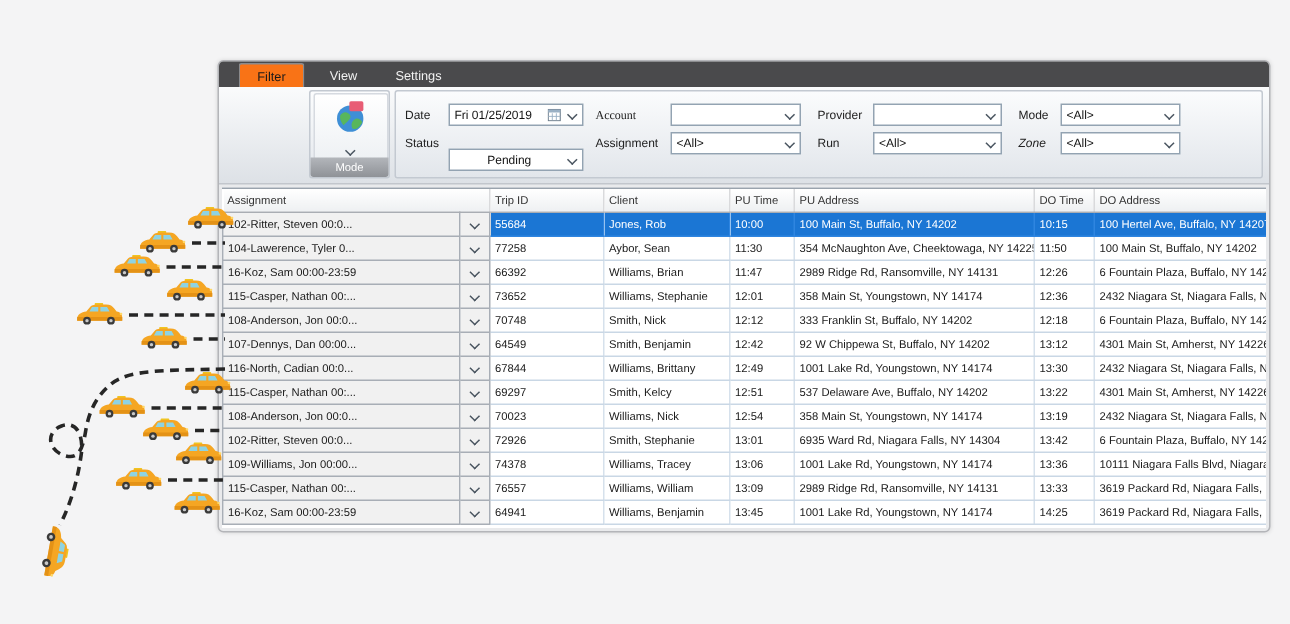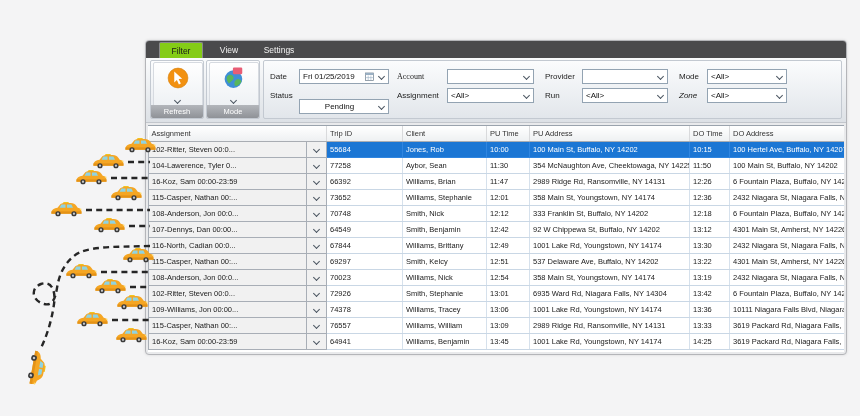--- a/index.html
+++ b/index.html
@@ -6,21 +6,21 @@
   body{width:860px;height:416px;background:#f4f4f5;font-family:"Liberation Sans",sans-serif;overflow:hidden;}
   .stage{position:relative;width:860px;height:416px;background:#f4f4f5;}
 
   
   .window{position:absolute;left:145px;top:40px;width:700px;height:313px;background:#e9eaec;
           border:1px solid #b4b5b9;border-radius:4px;box-shadow:0 0 3px rgba(0,0,0,.12);z-index:1;}
 
   
   .tabbar{position:absolute;left:0;top:0;width:100%;height:17px;background:#4a4a4c;border-radius:3px 3px 0 0;}
   .tab{position:absolute;top:1px;height:16px;line-height:16px;text-align:center;font-size:8.5px;color:#f2f2f2;cursor:default;}
-  .tab.active{background:#84cc16;color:#1a1a1a;border-radius:2px 2px 0 0;border:1px solid #8a8a8c;border-bottom:none;box-sizing:border-box;}
+  .tab.active{background:#f97316;color:#1a1a1a;border-radius:2px 2px 0 0;border:1px solid #8a8a8c;border-bottom:none;box-sizing:border-box;}
 
   
   .ribbon{position:absolute;left:0;top:17px;width:100%;height:65px;background:linear-gradient(#fafbfc,#dde1e6);border-bottom:1px solid #c2c6cc;box-sizing:border-box;}
   .rgroup{position:absolute;top:2px;width:54px;height:59px;background:linear-gradient(#fcfdfe,#e3e7ec);border:1px solid #c3c9d1;border-radius:2px;box-sizing:border-box;}
   .rbtn{position:absolute;left:2px;top:1px;width:48px;height:43px;border:1px solid #d6dae0;border-radius:2px;background:linear-gradient(#ffffff,#eef1f4);}
   .ricon{position:absolute;left:50%;top:4px;transform:translateX(-50%);width:22px;height:22px;}
   .ricon svg{width:22px;height:22px;display:block;}
   .rlabel{position:absolute;left:0;bottom:0;width:100%;height:13px;line-height:13px;text-align:center;font-size:7.5px;color:#ffffff;
           background:linear-gradient(#b3b6bb,#8f9297);border-radius:0 0 2px 2px;}
   .chev{display:inline-block;width:4px;height:4px;border-right:1px solid #4a5560;border-bottom:1px solid #4a5560;transform:rotate(45deg);}
@@ -62,32 +62,20 @@
   <div class="window">
 
     <div class="tabbar">
       <div class="tab active" style="left:13px;width:44px;">Filter</div>
       <div class="tab" style="left:62px;width:42px;">View</div>
       <div class="tab" style="left:106px;width:54px;">Settings</div>
     </div>
 
     <div class="ribbon">
 
-      <div class="rgroup" style="left:4px;">
-        <div class="rbtn">
-          <span class="ricon">
-            <svg viewBox="0 0 20 20">
-                <circle cx="10" cy="10" r="9" fill="#F29111" stroke="#d87f08" stroke-width="0.6"></circle>
-                <path d="M6.6 4.2 L13.8 10.6 L10.6 10.9 L12.6 15 L10.8 15.8 L9 11.8 L6.6 14 Z" fill="#ffffff"></path>
-              </svg>
-          </span>
-          <span class="chev cbtm"></span>
-        </div>
-        <div class="rlabel">Refresh</div>
-      </div>
 
       <div class="rgroup" style="left:60px;">
         <div class="rbtn">
           <span class="ricon">
             <svg viewBox="0 0 20 20">
                 <circle cx="9.5" cy="11" r="8" fill="#3f8fd6"></circle>
                 <path d="M3.5 9 C5.5 6 8.5 7 9.5 9 C10.5 11 7.5 13 5.5 15 C3.8 13.2 3 11 3.5 9 Z" fill="#58b65c"></path>
                 <path d="M11.5 12 C13.5 10 15.5 11 16.8 13 C15.8 16 12.8 18 10.8 17 C10 15 10.2 13.2 11.5 12 Z" fill="#58b65c"></path>
                 <rect x="9" y="0.5" width="8.5" height="6" rx="1" fill="#e85d75"></rect>
               </svg>

